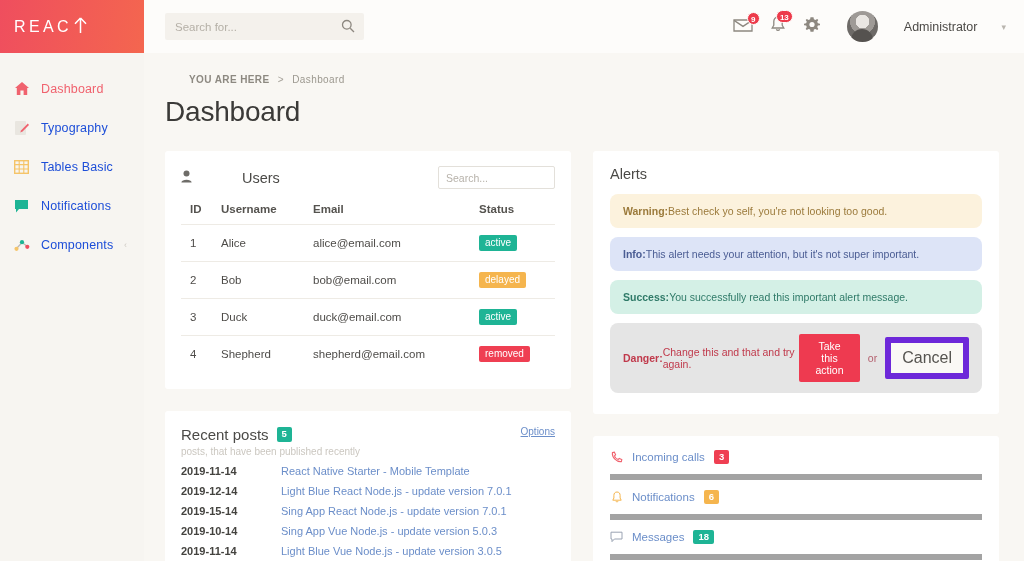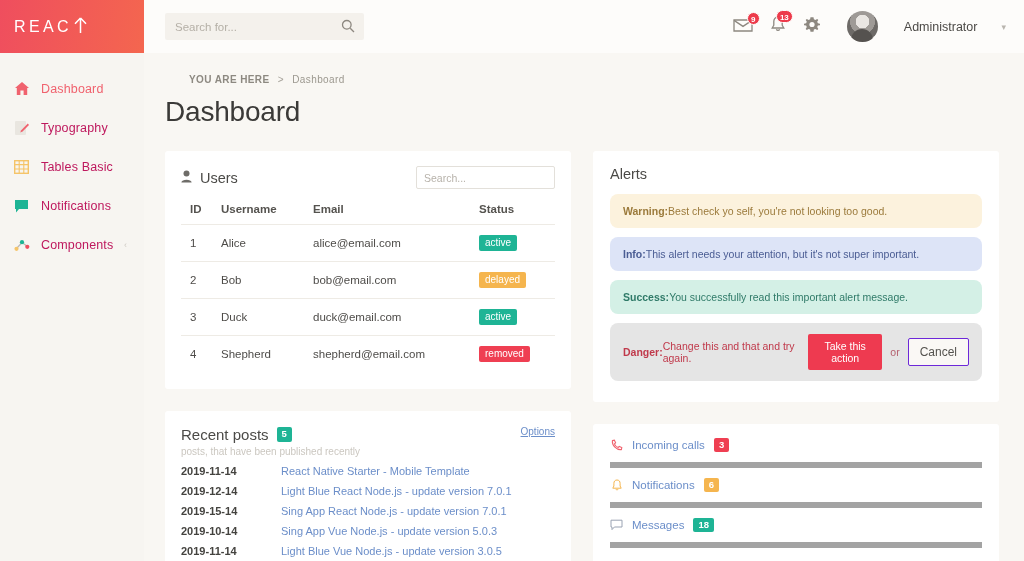--- a/index.html
+++ b/index.html
@@ -31,21 +31,21 @@
   .nav-item {
     display: flex; align-items: center;
     height: 39px; padding-left: 13px; position: relative;
     cursor: pointer;
   }
   .nav-ico {
     width: 17px; height: 17px; margin-right: 11px;
     display: flex; align-items: center; justify-content: center;
     flex: 0 0 17px;
   }
-  .nav-label { font-size: 12.5px; color: #be185d; letter-spacing: .15px; }
+  .nav-label { font-size: 12.5px; color: #1d4ed8; letter-spacing: .15px; }
   .nav-item.active .nav-label { color: #f0626e; }
   .nav-chev {
     position: absolute; right: 17px; top: 50%; transform: translateY(-50%);
     color: #cfcbc4; font-size: 9px;
   }
 
   
   .topbar {
     position: absolute; left: 144px; top: 0;
     width: 880px; height: 53px;
@@ -108,24 +108,24 @@
     font-size: 28px; color: #3b3a38; font-weight: 400;
     margin-top: 11px; letter-spacing: -.2px;
   }
 
   .grid { display: flex; gap: 22px; margin-top: 23px; }
   .col { width: 406px; display: flex; flex-direction: column; gap: 22px; }
   .card { background: #fff; border-radius: 3px; }
 
   
   .users-card { padding: 15px 16px 17px 16px; }
-  .users-head { display: flex; align-items: center; }
+  .users-head { display: flex; align-items: center; gap: 42px; }
   .users-title { font-size: 14.5px; color: #4b4a47; margin-left: 8px; }
   .users-search {
-    margin-left: auto; width: 139px; height: 23px;
+    margin-left: auto; width: 117px; height: 23px;
     border: 1px solid #e3e0da; border-radius: 2px;
     background: #fff; padding: 0 7px;
   }
   .users-search input {
     border: 0; outline: 0; width: 100%; height: 21px;
     font-family: "Liberation Sans", sans-serif; font-size: 10.5px; color: #8d8880;
   }
   .users-search input::placeholder { color: #b7b2aa; }
   table.users { width: 100%; border-collapse: collapse; margin-top: 14px; }
   table.users th {
@@ -160,23 +160,23 @@
   .a-info { background: #dde4f7; color: #4a5c93; }
   .a-dang { background: #e5e5e5; color: #c0394b; margin-bottom: 4px; align-items: center; }
   .a-dang .act { margin-left: auto; display: flex; align-items: center; gap: 8px; }
   .btn-take {
     background: #ee3a50; color: #fff; border: 0; border-radius: 2px;
     font-family: "Liberation Sans", sans-serif;
     font-size: 10.5px; padding: 6px 11px; cursor: pointer;
   }
   .or-txt { font-size: 10.5px; color: #b4606e; }
   .btn-cancel {
-    background: #faf8f5; color: #55534f; border: 1px solid #6d28d9;
+    background: #faf8f5; color: #55534f; border: 6px solid #6d28d9;
     border-radius: 2px; font-family: "Liberation Sans", sans-serif;
-    font-size: 12px; padding: 6px 11px; cursor: pointer;
+    font-size: 16px; padding: 6px 11px; cursor: pointer;
   }
 
   
   .posts-card { padding: 15px 16px 15px 16px; }
   .posts-head { display: flex; align-items: flex-start; }
   .posts-title { font-size: 15px; color: #4b4a47; display: flex; align-items: center; gap: 8px; }
   .pill-teal {
     background: #1eb495; color: #fff; font-size: 9.5px; font-weight: 700;
     border-radius: 2px; padding: 2px 5px 3px; line-height: 1;
   }

